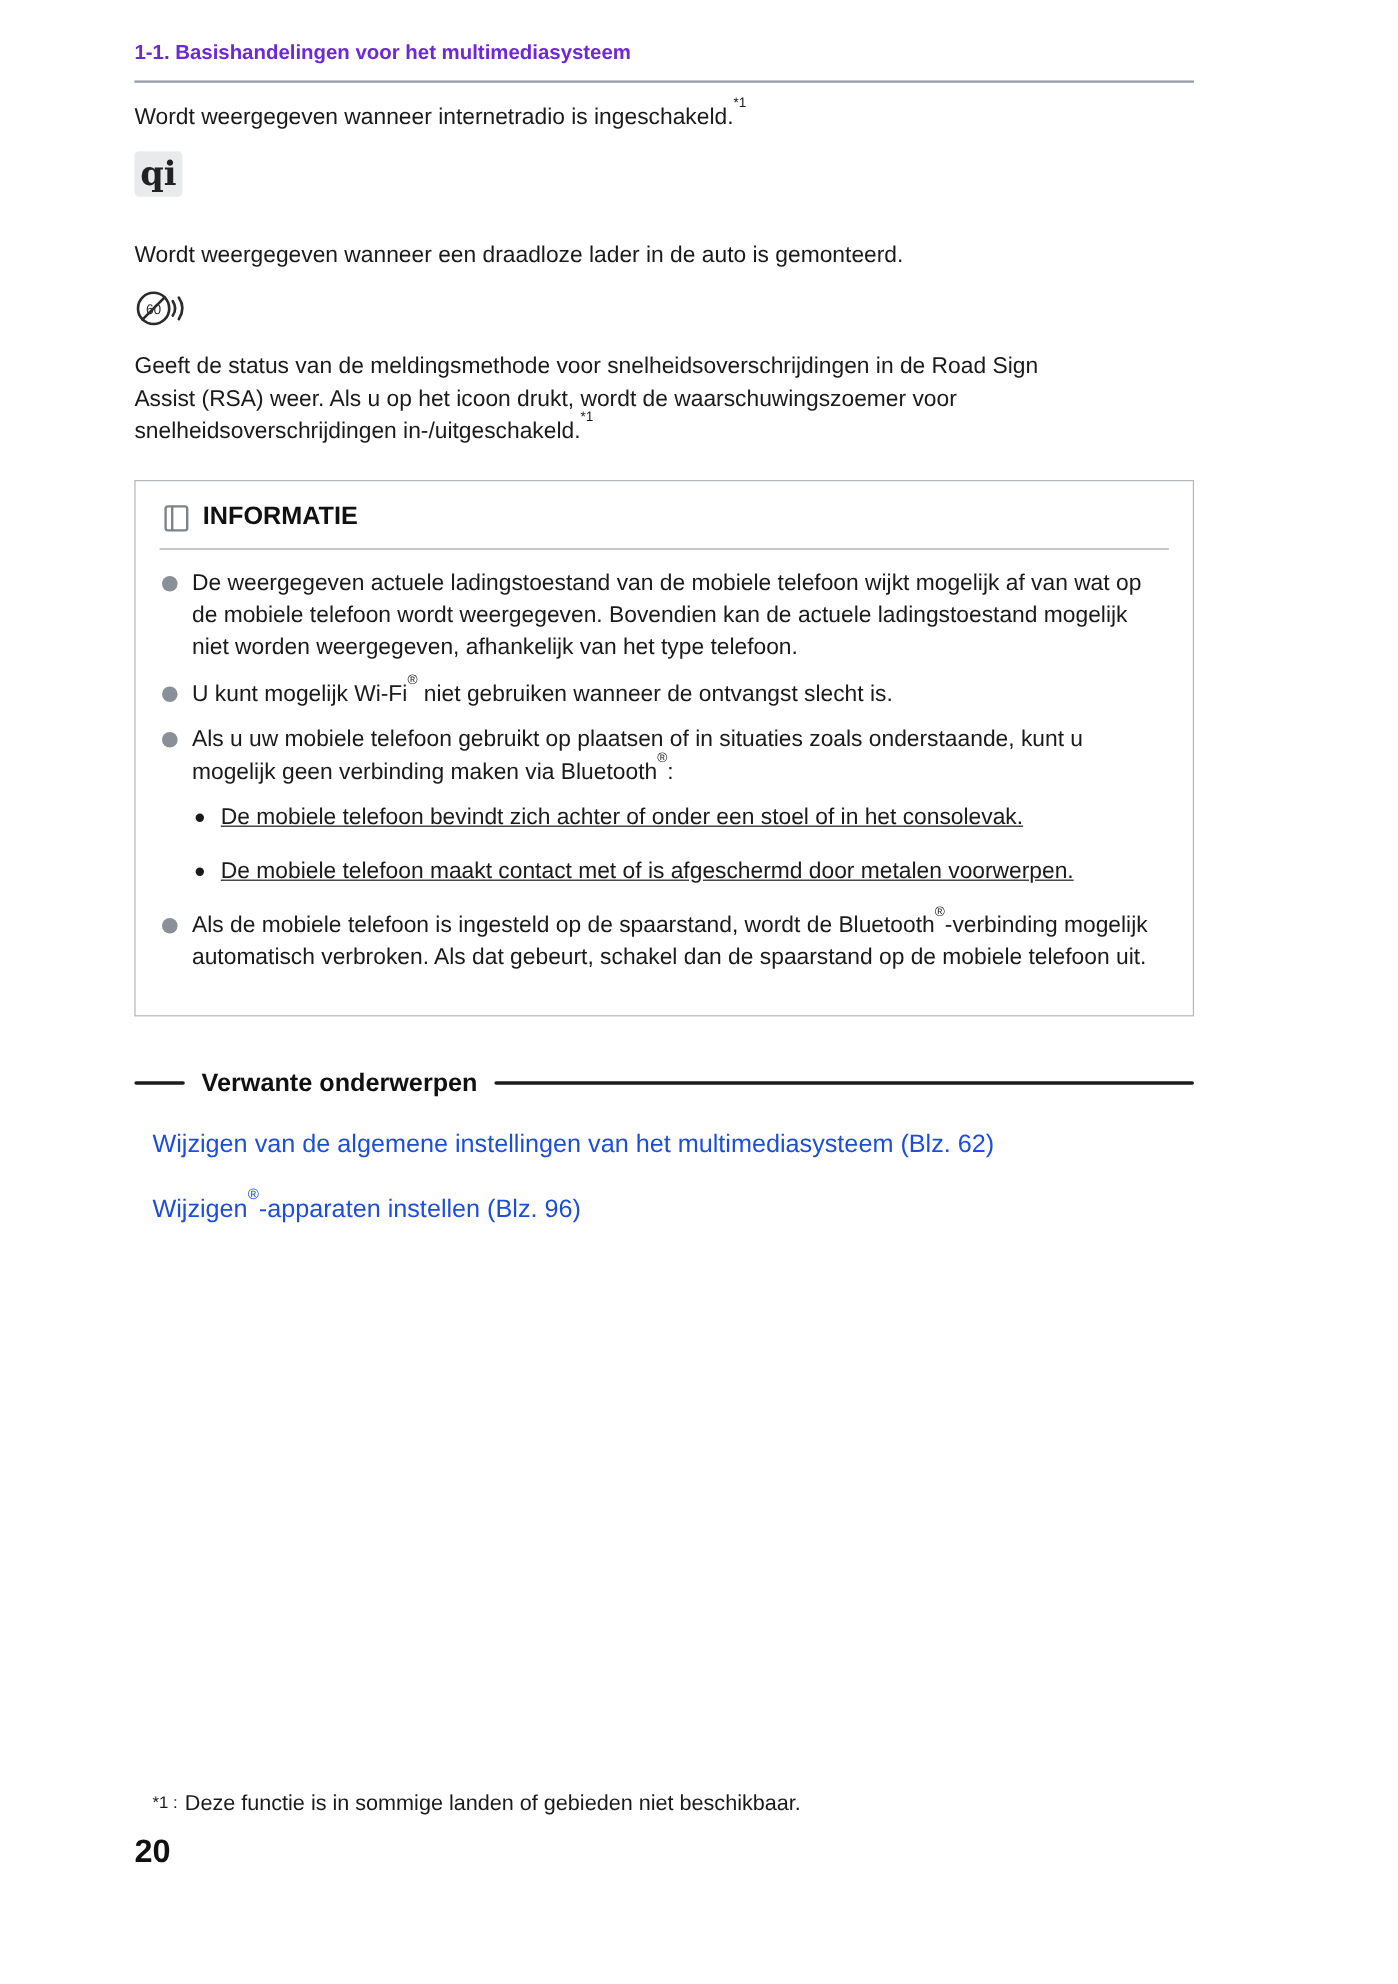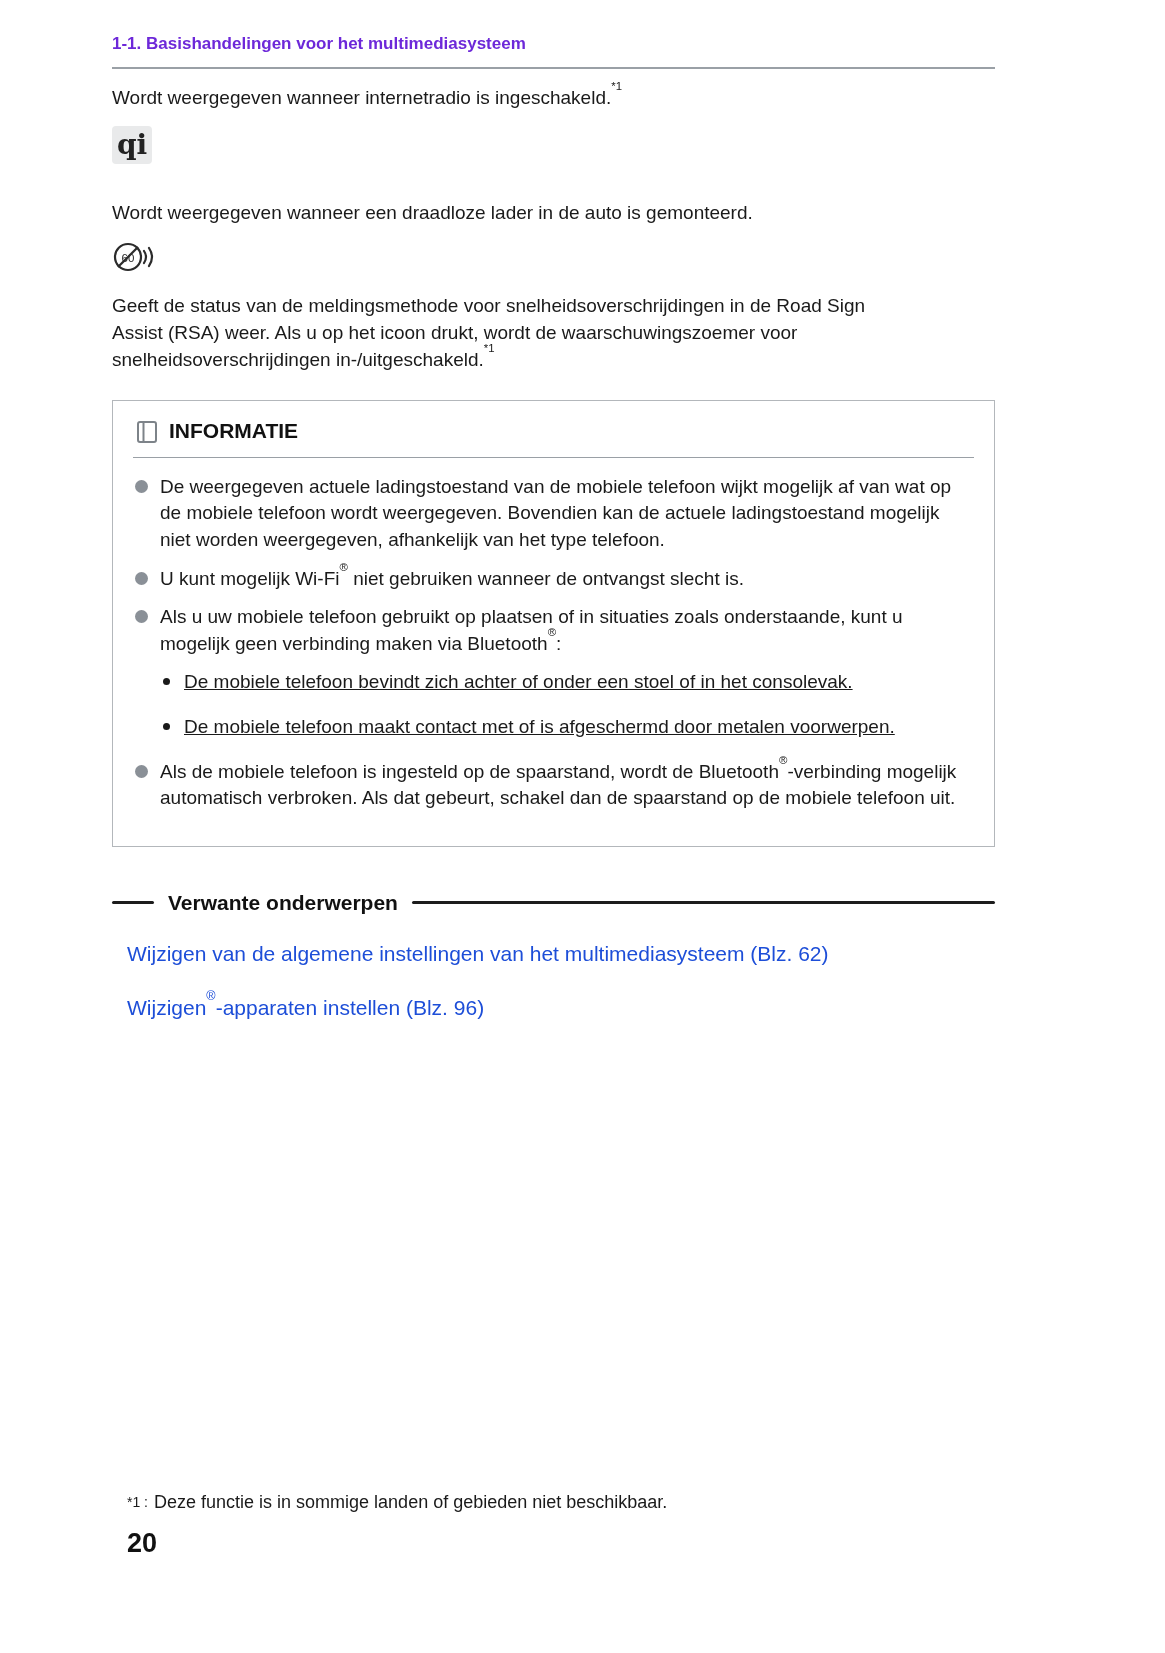--- a/index.html
+++ b/index.html
@@ -43,21 +43,21 @@
   .rline{height:3px;background:#1c1c1c;border-radius:2px;}
   .rline.left{width:42px;margin-right:14px;}
   .rline.right{flex:1;margin-left:14px;}
   .related-title{font-size:21px;font-weight:bold;color:#111;white-space:nowrap;}
   .links{padding-left:15px;}
   .doc-link{display:block;color:#1d4ed8;font-size:21px;line-height:1.45;max-width:845px;margin-top:24px;text-decoration:none;cursor:pointer;}
 
   
   .footnote{position:absolute;left:127px;top:1492px;font-size:18px;color:#1a1a1a;}
   .fn-marker{font-size:14px;position:relative;top:-1px;margin-right:6px;}
-  .page-number{position:absolute;left:127px;top:1528px;font-size:27px;font-weight:bold;color:#111;}
+  .page-number{position:absolute;left:112px;top:1528px;font-size:27px;font-weight:bold;color:#111;}
 
   .book-icon svg, .speed-icon svg{display:block;}
 </style>
 </head>
 <body>
 
 <div class="page">
 
   <div class="crumb">1-1. Basishandelingen voor het multimediasysteem</div>
 

